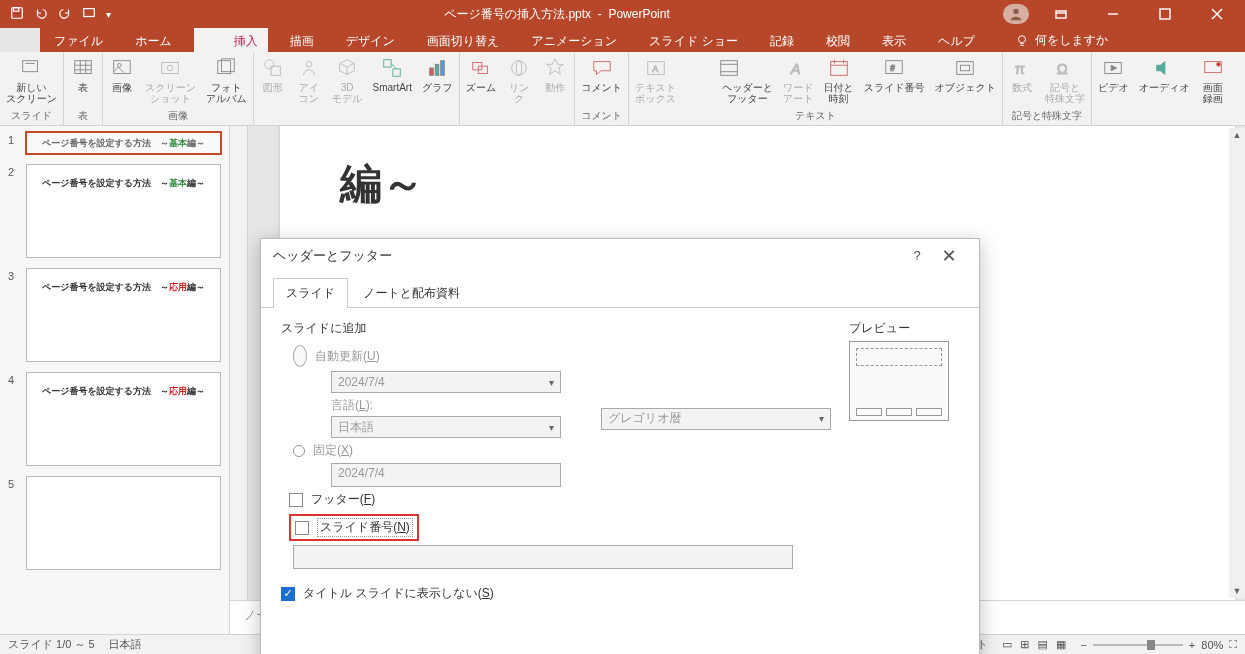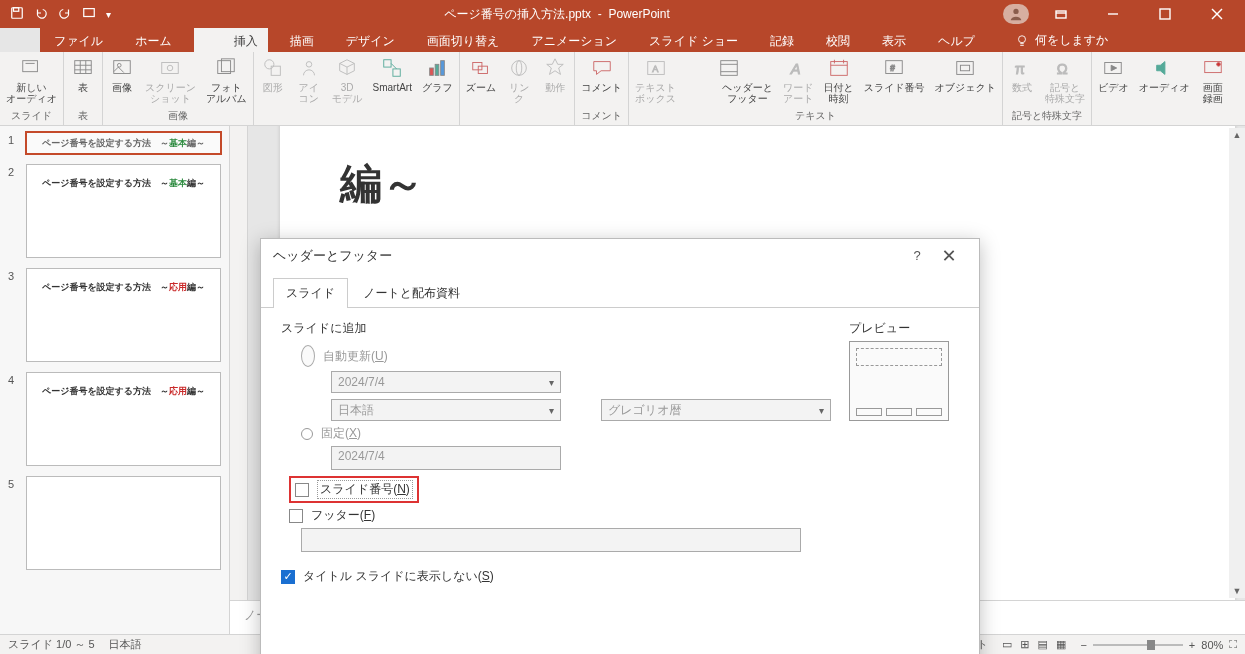--- a/index.html
+++ b/index.html
@@ -13,21 +13,21 @@
   .titlebar .right { display: flex; align-items: center; gap: 12px; padding-right: 8px; }
   .titlebar .avatar { width: 26px; height: 20px; border-radius: 12px; background: #d7aea0; display: flex; align-items: center; justify-content: center; }
   .titlebar .avatar svg { width: 14px; height: 14px; fill: #8a5c4c; }
   .winbtn { width: 40px; height: 28px; display: flex; align-items: center; justify-content: center; }
   .winbtn svg { width: 12px; height: 12px; stroke: #fff; fill: none; stroke-width: 1.4; }
   .qat svg { width: 14px; height: 14px; stroke: #fff; fill: none; stroke-width: 1.4; }
 
   
   .tabs { height: 24px; background: #b7472a; display: flex; align-items: flex-start; padding-left: 4px; gap: 12px; margin-left: 40px; }
   .tab { padding: 5px 10px 5px; color: #fff; font-size: 12px; cursor: pointer; }
-  .tab.active { background: #f3f2f1; color: #404040; padding-left: 40px; }
+  .tab.active { background: #f3f2f1; color: #be185d; padding-left: 40px; }
   .tell-me { margin-left: 12px; display: flex; align-items: center; gap: 6px; color: #fff; padding: 4px 6px; }
   .tell-me svg { width: 14px; height: 14px; stroke: #fff; fill: none; }
 
   
   .ribbon { height: 74px; background: #f3f2f1; border-bottom: 1px solid #d4d4d4; display: flex; position: relative; }
   .rgroup { border-right: 1px solid #d4d4d4; display: flex; flex-direction: column; justify-content: space-between; padding: 2px 2px 0; }
   .rgroup .items { display: flex; gap: 2px; flex: 1; align-items: flex-start; }
   .rgroup .glabel { text-align: center; font-size: 10px; color: #666; padding-bottom: 2px; }
   .rbtn { display: flex; flex-direction: column; align-items: center; justify-content: flex-start; gap: 2px; padding: 2px 4px; min-width: 34px; font-size: 10px; color: #444; }
   .rbtn.disabled { color: #aaa; }
@@ -75,21 +75,21 @@
   .dlg-main { flex: 1; }
   .preview { width: 110px; }
   .preview .plabel { font-size: 12px; margin-bottom: 4px; }
   .preview .pbox { width: 100px; height: 80px; border: 1px solid #999; position: relative; background: #fafafa; }
   .preview .pbox .inner { position: absolute; left: 6px; right: 6px; top: 6px; height: 18px; border: 1px dashed #999; }
   .preview .pbox .bot { position: absolute; left: 6px; right: 6px; bottom: 4px; height: 8px; display: flex; gap: 4px; }
   .preview .pbox .bot div { flex: 1; border: 1px solid #999; }
 
   .section-title { font-size: 12px; margin-bottom: 8px; }
   .opt { display: flex; align-items: center; gap: 8px; margin: 4px 0 4px 8px; font-size: 12px; color: #333; }
-  .opt.ind1 { margin-left: 20px; text-align: center; }
+  .opt.ind1 { margin-left: 12px; text-align: center; }
   .opt.ind2 { margin-left: 50px; }
   .opt.disabled { color: #999; }
   .cb { width: 14px; height: 14px; border: 1px solid #888; background: #fff; display: inline-flex; align-items: center; justify-content: center; font-size: 11px; }
   .cb.checked { background: #1a6fd1; border-color: #1a6fd1; color: #fff; }
   .cb.checked::after { content: "✓"; font-size: 11px; line-height: 1; }
   .rb { width: 12px; height: 12px; border: 1.5px solid #999; border-radius: 50%; display: inline-flex; align-items: center; justify-content: center; }
   .rb.sel::after { content: ""; width: 6px; height: 6px; border-radius: 50%; background: #999; }
 
   .sel { display: inline-flex; align-items: center; border: 1px solid #aaa; background: #fafafa; height: 22px; padding: 0 6px; font-size: 12px; color: #666; position: relative; }
   .sel .caret { margin-left: auto; font-size: 10px; color: #666; }
@@ -186,21 +186,21 @@
   <div class="rgroup">
     <div class="items">
       <div class="rbtn">
           <div class="ico">
             <svg viewBox="0 0 24 24" fill="none" stroke="#888">
               <rect x="3" y="4" width="16" height="12"></rect>
               <line x1="6" y1="7" x2="16" y2="7"></line>
             </svg>
           </div>
           <div class="lbl" style="white-space:pre;">新しい
-オーディオ</div>
+スクリーン</div>
         </div>
     </div>
     <div class="glabel">スライド</div>
   </div>
   <div class="rgroup">
     <div class="items">
       <div class="rbtn">
           <div class="ico">
             <svg viewBox="0 0 24 24" fill="none" stroke="#888">
               <rect x="3" y="4" width="18" height="14"></rect>
@@ -542,20 +542,21 @@
             <span><span>自動更新(<span class="u">U</span>)</span></span>
           </div>
           <div class="opt ind2">
             <div class="sel disabled" style="width:230px;">
               <span>2024/7/4</span>
                 <span class="caret">▾</span>
             </div>
           </div>
           <div class="opt ind2 disabled" style="gap:40px;">
             <div style="width:230px;">
+              <div><span>言語(<span class="u">L</span>):</span></div>
               <div class="sel disabled" style="width:230px;margin-top:2px;">
                 <span>日本語</span>
                   <span class="caret">▾</span>
               </div>
             </div>
             <div style="width:230px;">
               <div class="sel disabled" style="width:230px;margin-top:2px;">
                 <span>グレゴリオ暦</span>
                   <span class="caret">▾</span>
               </div>
@@ -563,30 +564,30 @@
           </div>
 
           <div class="opt ind1 disabled">
             <span class="rb"></span>
             <span><span>固定(<span class="u">X</span>)</span></span>
           </div>
           <div class="opt ind2">
             <div class="txtbox" style="width:230px;">2024/7/4</div>
           </div>
 
+          <div class="opt">
+            <span class="cb"></span>
+            <span><span>フッター(<span class="u">F</span>)</span></span>
+          </div>
+
           <div class="opt" style="margin-top:6px;">
             <span class="hl-red">
               <span class="cb"></span>
               <span style="border:1px dotted #999;padding:0 2px;"><span>スライド番号(<span class="u">N</span>)</span></span>
             </span>
-          </div>
-
-          <div class="opt">
-            <span class="cb"></span>
-            <span><span>フッター(<span class="u">F</span>)</span></span>
           </div>
           <div class="opt ind1">
             <div class="txtbox" style="width:500px;"></div>
           </div>
 
           <div class="opt" style="margin-top:16px;margin-left:0;">
             <span class="cb checked"></span>
             <span><span>タイトル スライドに表示しない(<span class="u">S</span>)</span></span>
           </div>
         </div>

